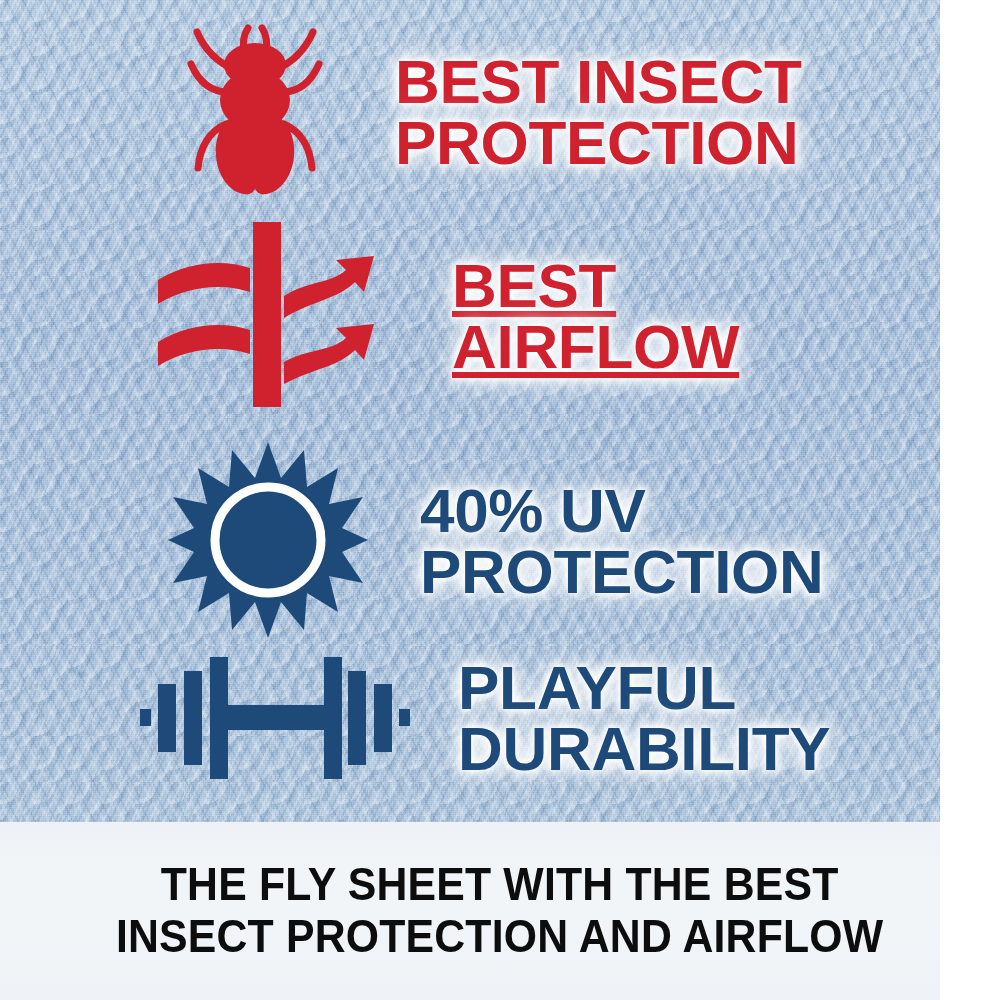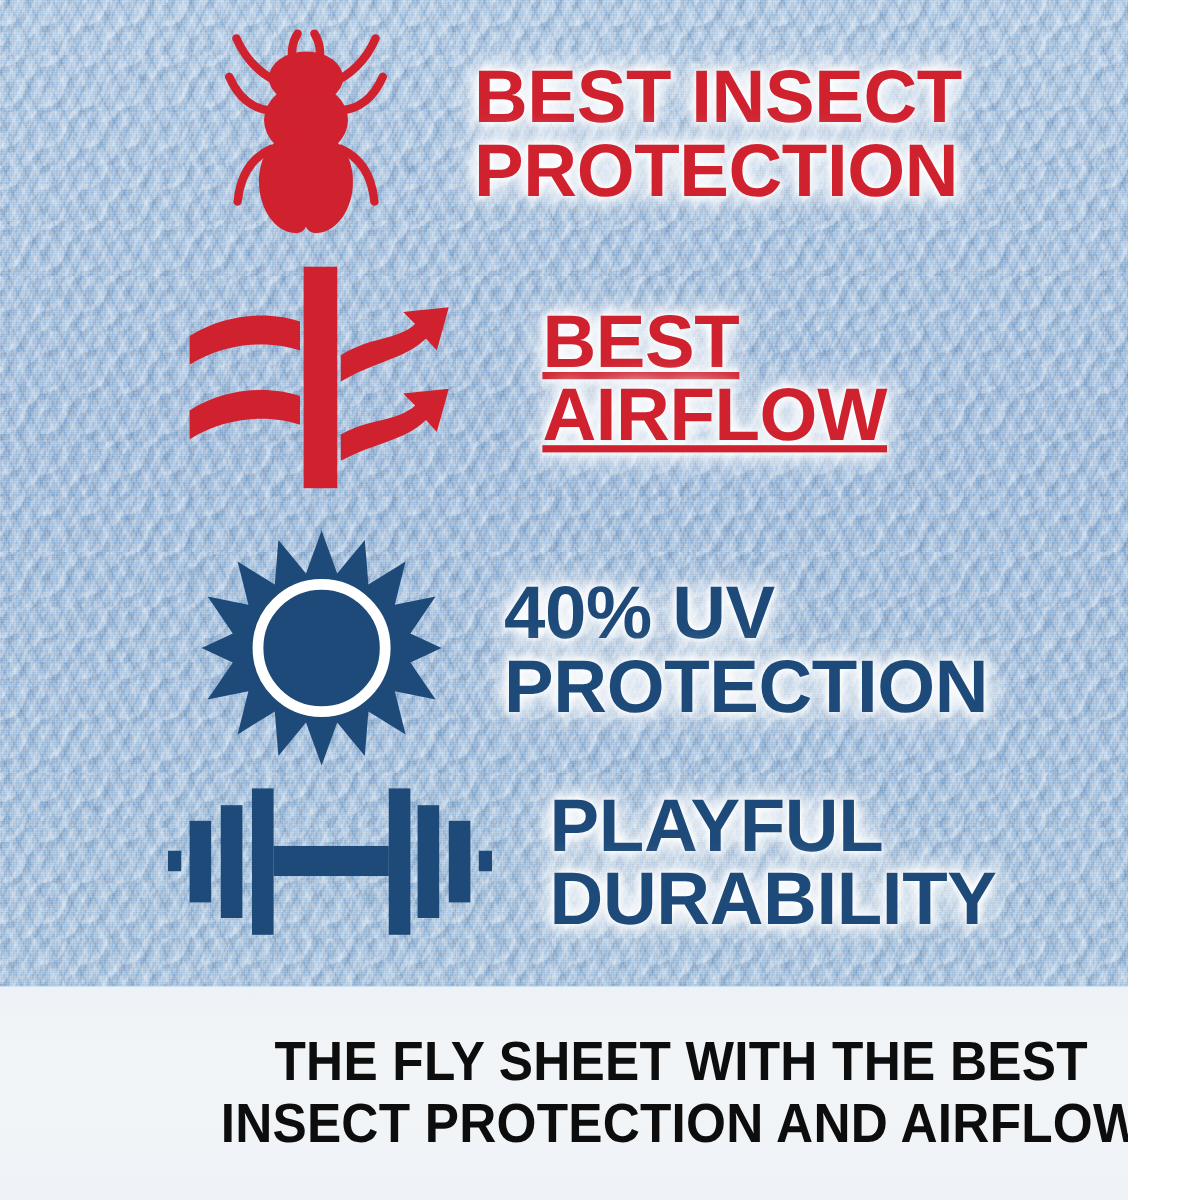--- a/index.html
+++ b/index.html
@@ -126,21 +126,21 @@
   
   #caption-bar {
     position: absolute;
     left: 0;
     top: 822px;
     width: 1000px;
     height: 178px;
     background: linear-gradient(180deg, #eef2f6 0%, #f2f5f8 35%, #eff3f7 100%);
     display: flex;
     align-items: center;
-    justify-content: flex-end;
+    justify-content: center;
   }
   #caption-text {
     text-align: center;
     color: #0d0d0d;
     font-weight: bold;
     font-size: 46px;
     line-height: 1.12;
     letter-spacing: 0.2px;
     transform: scaleX(0.93);
     white-space: pre-line;

